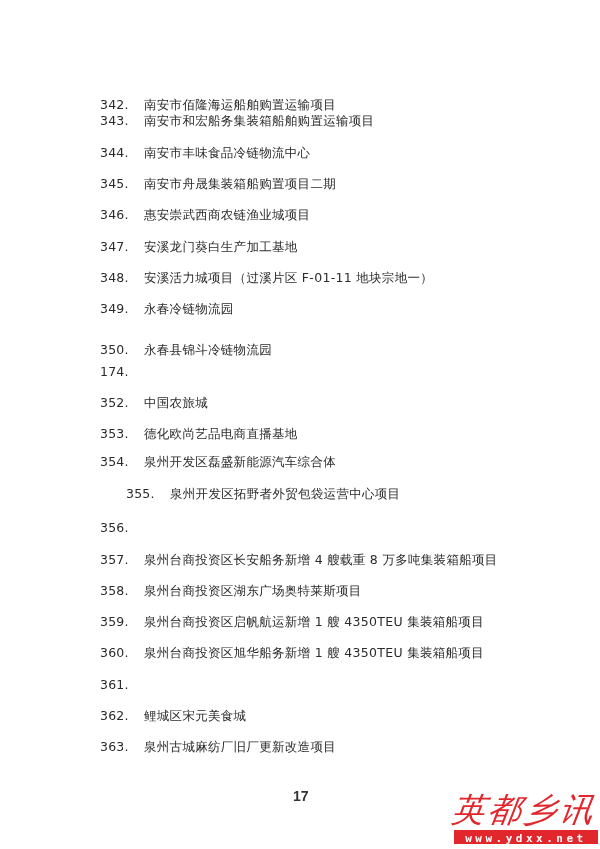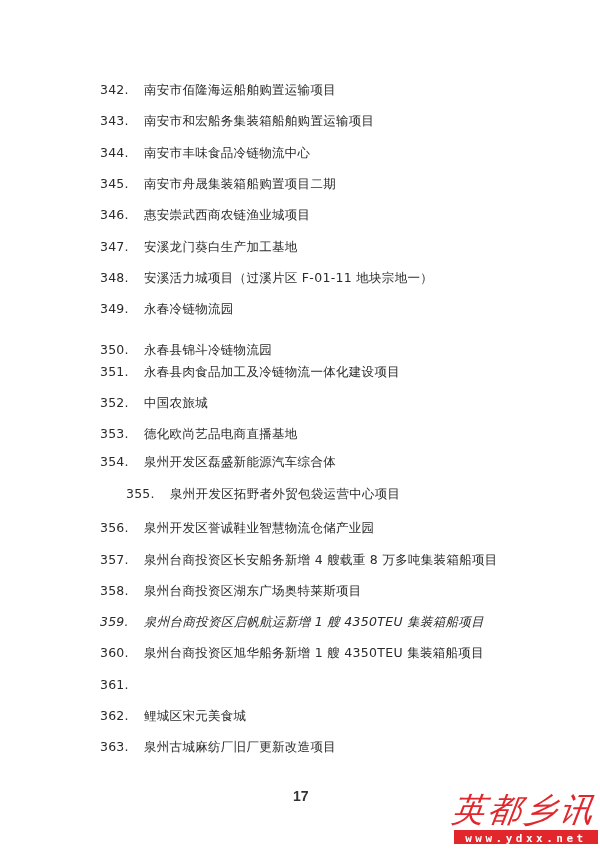--- a/index.html
+++ b/index.html
@@ -94,21 +94,21 @@
       text-align: center;
       letter-spacing: 3.5px;
       font-weight: bold;
     }
   </style>
 </head>
 <body>
 
 <div class="page">
   <ul class="list" id="project-list">
-      <li class="item" style="top: 0px;">
+      <li class="item" style="top: 15px;">
         <span class="num">342.</span>
         <span class="text">南安市佰隆海运船舶购置运输项目</span>
       </li>
       <li class="item" style="top: 31.3px;">
         <span class="num">343.</span>
         <span class="text">南安市和宏船务集装箱船舶购置运输项目</span>
       </li>
       <li class="item" style="top: 62.6px;">
         <span class="num">344.</span>
         <span class="text">南安市丰味食品冷链物流中心</span>
@@ -131,52 +131,50 @@
       </li>
       <li class="item" style="top: 219.1px;">
         <span class="num">349.</span>
         <span class="text">永春冷链物流园</span>
       </li>
       <li class="item" style="top: 260px;">
         <span class="num">350.</span>
         <span class="text">永春县锦斗冷链物流园</span>
       </li>
       <li class="item" style="top: 281.7px;">
-        <span class="num">351.</span>
-        <span class="text">永春县肉食品加工及冷链物流一体化建设项目</span>
+        <span class="num">174.</span>
       </li>
       <li class="item" style="top: 313px;">
         <span class="num">352.</span>
         <span class="text">中国农旅城</span>
       </li>
       <li class="item" style="top: 344.3px;">
         <span class="num">353.</span>
         <span class="text">德化欧尚艺品电商直播基地</span>
       </li>
       <li class="item" style="top: 372px;">
         <span class="num">354.</span>
         <span class="text">泉州开发区磊盛新能源汽车综合体</span>
       </li>
       <li class="item" style="top: 404px; margin-left: 26px;">
         <span class="num">355.</span>
         <span class="text">泉州开发区拓野者外贸包袋运营中心项目</span>
       </li>
       <li class="item" style="top: 438.2px;">
         <span class="num">356.</span>
-        <span class="text">泉州开发区誉诚鞋业智慧物流仓储产业园</span>
       </li>
       <li class="item" style="top: 469.5px; padding-left: 16px;">
         <span class="num">357.</span>
         <span class="text">泉州台商投资区长安船务新增 4 艘载重 8 万多吨集装箱船项目</span>
       </li>
       <li class="item" style="top: 500.8px;">
         <span class="num">358.</span>
         <span class="text">泉州台商投资区湖东广场奥特莱斯项目</span>
       </li>
-      <li class="item" style="top: 532.1px; font-style: italic;">
+      <li class="item" style="top: 532.1px;">
         <span class="num">359.</span>
         <span class="text">泉州台商投资区启帆航运新增 1 艘 4350TEU 集装箱船项目</span>
       </li>
       <li class="item" style="top: 563.4px;">
         <span class="num">360.</span>
         <span class="text">泉州台商投资区旭华船务新增 1 艘 4350TEU 集装箱船项目</span>
       </li>
       <li class="item" style="top: 594.7px;">
         <span class="num">361.</span>
       </li>

